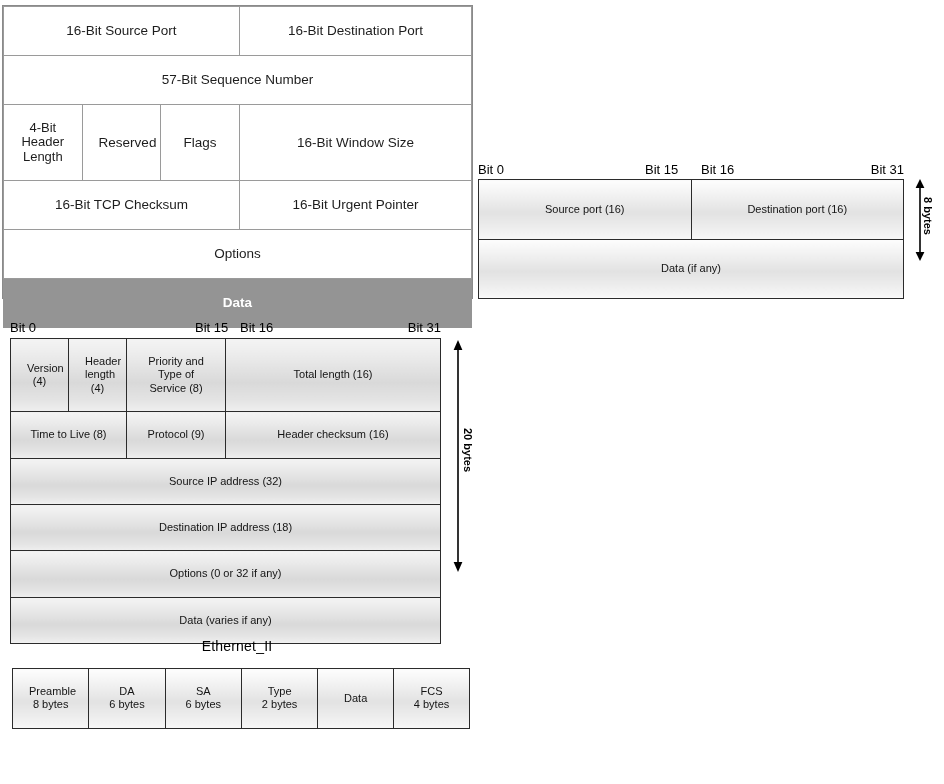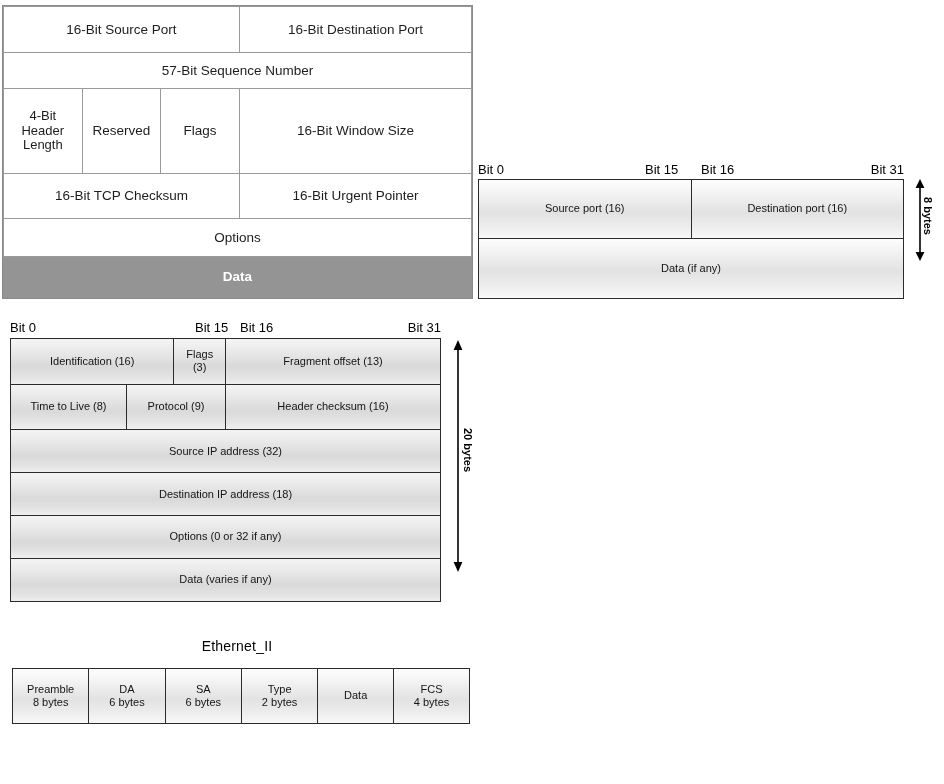--- a/index.html
+++ b/index.html
@@ -21,21 +21,21 @@
 
   .tbl {
     border-collapse: collapse;
     table-layout: fixed;
     width: 100%;
     height: 100%;
   }
   .tbl td {
     text-align: center;
     vertical-align: middle;
-    padding: 0;
+    padding: 16px;
   }
 
   
   #tcp-diagram {
     left: 2px; top: 5px;
     width: 471px; height: 294px;
     border: 1px solid #8a8a8a;
     box-sizing: border-box;
   }
   #tcp-diagram .tbl td {
@@ -198,23 +198,24 @@
   <table class="tbl shaded darker">
     <colgroup>
       <col style="width:13.5%">
         <col style="width:13.5%">
         <col style="width:11%">
       <col style="width:12%">
         <col style="width:50%">
     </colgroup>
     <tbody>
       <tr style="height:14.8%">
-        <td colspan="3">Identification (16)</td>
-        <td>Flags<br>(3)</td>
-        <td>Fragment offset (13)</td>
+        <td>Version<br>(4)</td>
+        <td>Header<br>length (4)</td>
+        <td colspan="2">Priority and<br>Type of Service (8)</td>
+        <td>Total length (16)</td>
       </tr>
       <tr style="height:14.8%">
         <td colspan="2">Time to Live (8)</td>
         <td colspan="2">Protocol (9)</td>
         <td>Header checksum (16)</td>
       </tr>
       <tr style="height:13.9%">
         <td colspan="5">Source IP address (32)</td>
       </tr>
       <tr style="height:13.9%">

